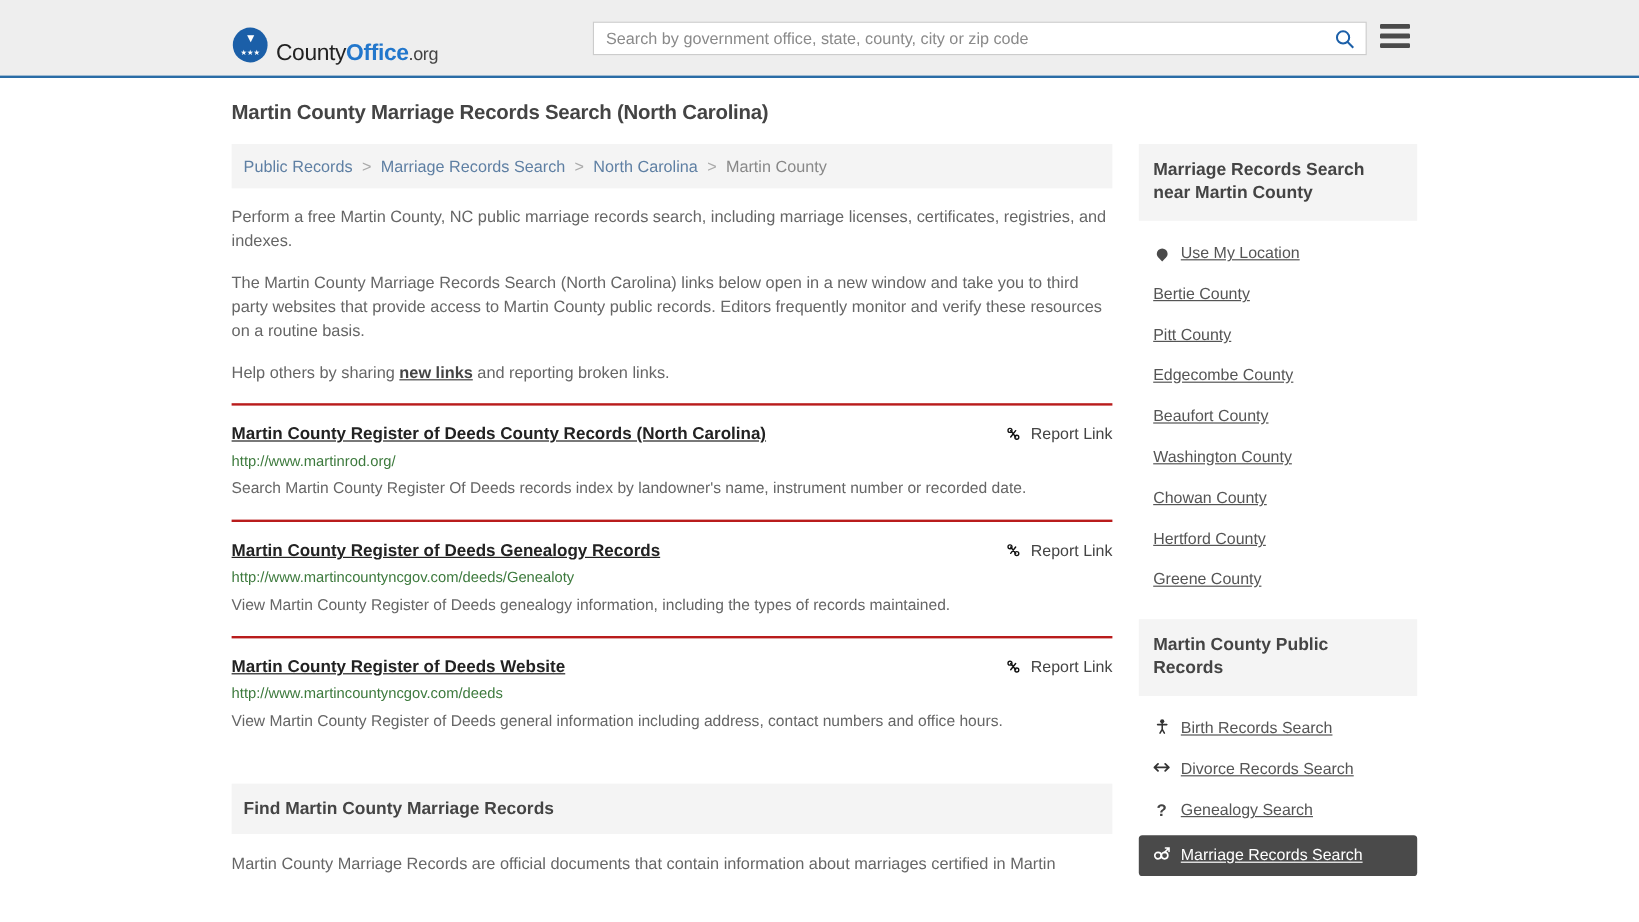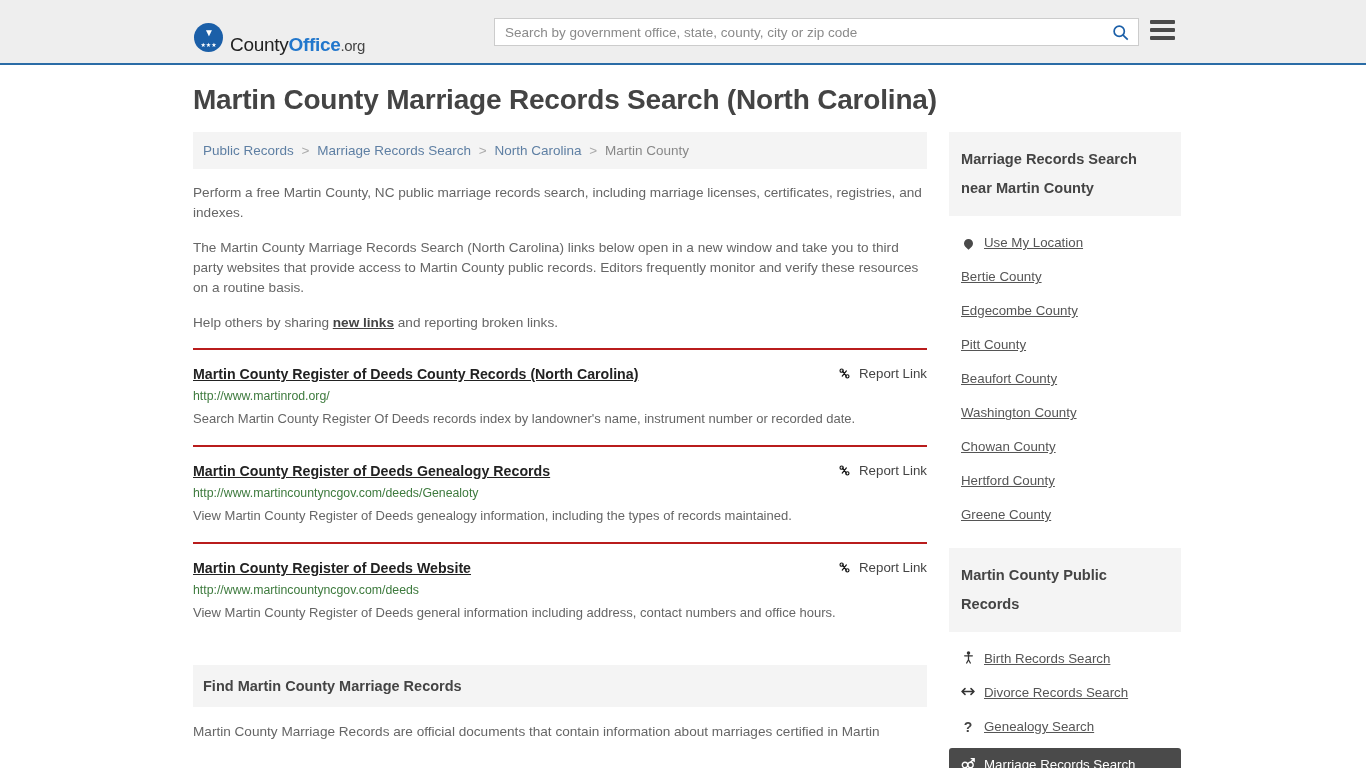--- a/index.html
+++ b/index.html
@@ -119,21 +119,21 @@
     position: relative;
     width: 1366px;
   }
   .container {
     width: 980px;
     margin: 0 auto;
     position: relative;
     padding-top: 19px;
   }
   .page-title {
-    font-size: 28px;
+    font-size: 17px;
     font-weight: bold;
     color: #444444;
     margin: 0 0 16px 0;
     letter-spacing: -0.2px;
   }
   .cols { display: flex; gap: 22px; align-items: flex-start; }
   .main-col { width: 734px; flex: 0 0 734px; }
   .side-col { width: 232px; flex: 0 0 232px; }
 
   
@@ -232,21 +232,21 @@
   .card { margin-bottom: 16px; }
   .card-head {
     background: #f4f4f4;
     padding: 13px 12px;
   }
   .card-head h3 {
     font-size: 14.6px;
     font-weight: bold;
     color: #444;
     margin: 0;
-    line-height: 29px;
+    line-height: 19px;
   }
   .card-body { padding: 10px 0 0 0; }
   .side-link {
     display: flex;
     align-items: center;
     gap: 9px;
     padding: 8px 12px;
     font-size: 13.3px;
     color: #555;
     text-decoration: none;
@@ -399,24 +399,24 @@
 
             <a class="side-link" href="#">
               <span class="ico"><span class="pin"></span></span>
               <span class="lbl">Use My Location</span>
             </a>
 
             <a class="side-link no-ico" href="#">
               <span class="lbl">Bertie County</span>
             </a>
             <a class="side-link no-ico" href="#">
+              <span class="lbl">Pitt County</span>
+            </a>
+            <a class="side-link no-ico" href="#">
               <span class="lbl">Edgecombe County</span>
-            </a>
-            <a class="side-link no-ico" href="#">
-              <span class="lbl">Pitt County</span>
             </a>
             <a class="side-link no-ico" href="#">
               <span class="lbl">Beaufort County</span>
             </a>
             <a class="side-link no-ico" href="#">
               <span class="lbl">Washington County</span>
             </a>
             <a class="side-link no-ico" href="#">
               <span class="lbl">Chowan County</span>
             </a>

